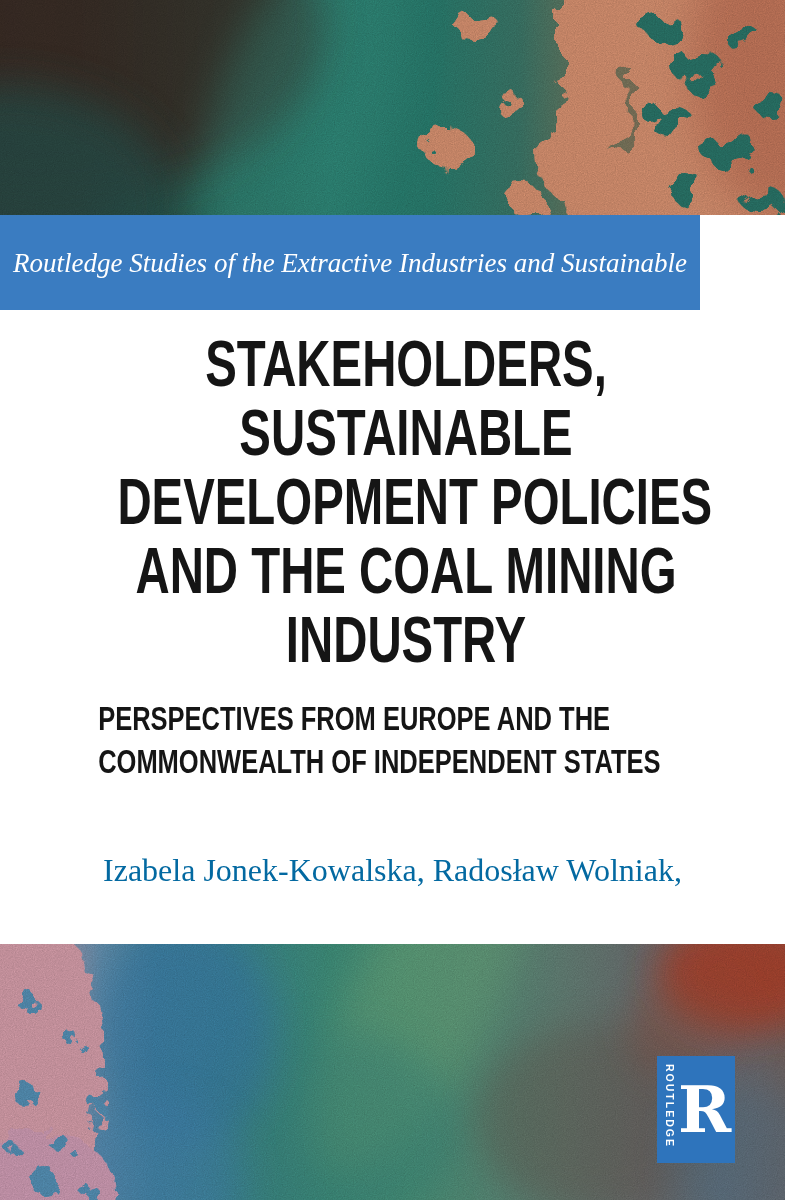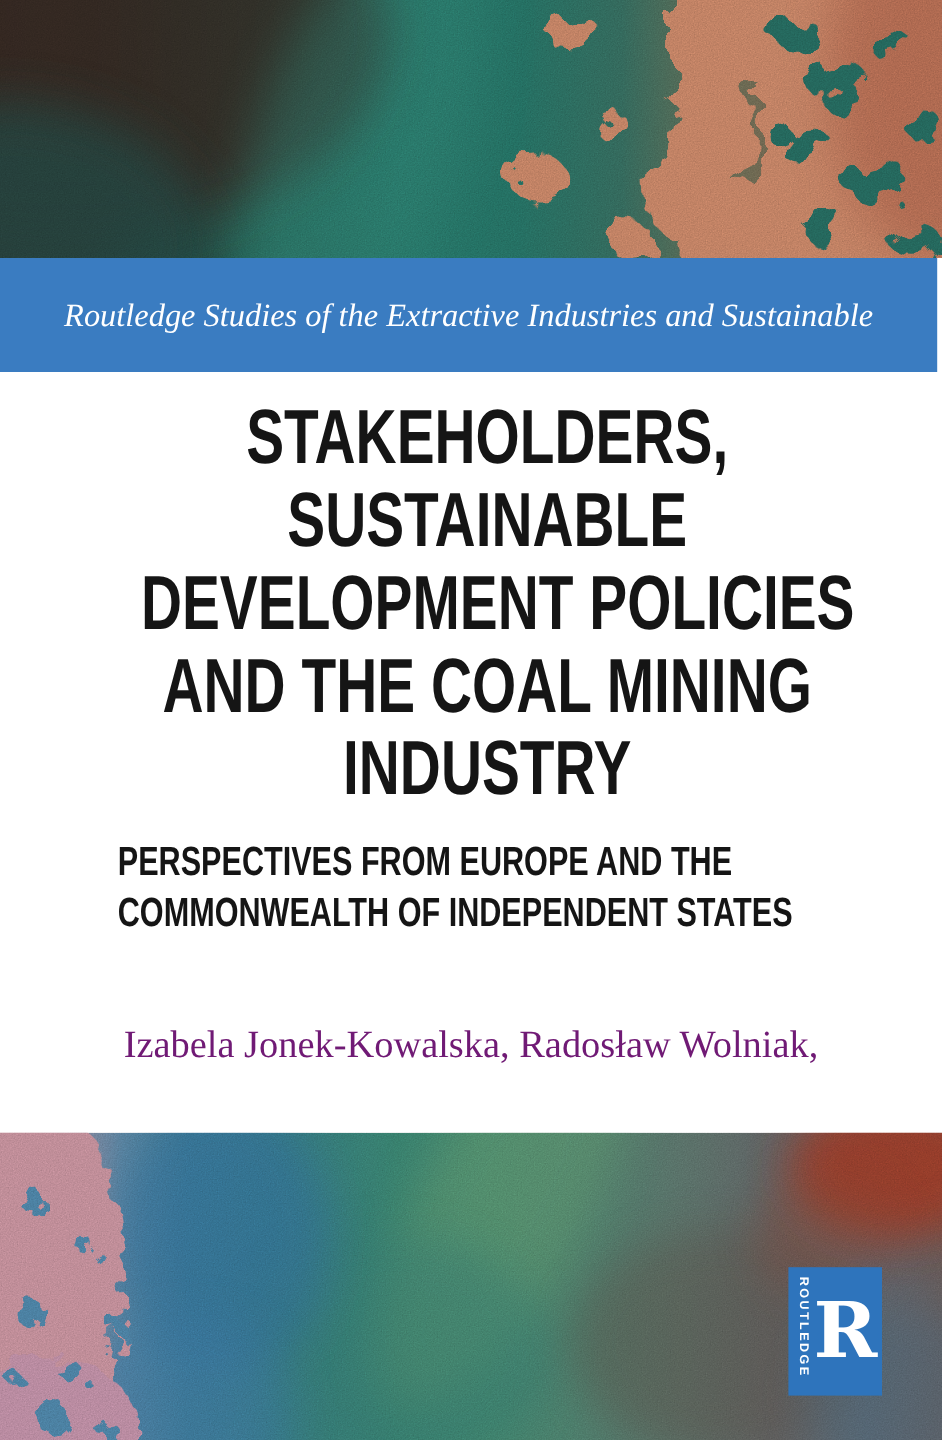--- a/index.html
+++ b/index.html
@@ -6,41 +6,41 @@
   body{width:785px;height:1200px;overflow:hidden;background:#ffffff;
        font-family:"Liberation Sans",sans-serif;}
   .cover{position:relative;width:785px;height:1200px;background:#ffffff;}
 
   
   .art-top{position:absolute;left:0;top:0;width:785px;height:215px;}
   .art-bottom{position:absolute;left:0;top:944px;width:785px;height:256px;}
   .art-top svg,.art-bottom svg{display:block;}
 
   
-  .series-band{position:absolute;left:0;top:215px;width:781px;height:95px;
+  .series-band{position:absolute;left:0;top:215px;width:700px;height:95px;
     background:#3a7cc1;display:flex;flex-direction:column;justify-content:center;
     align-items:center;}
   .series-line{color:#ffffff;font-family:"Liberation Serif",serif;font-style:italic;
     font-size:27px;line-height:40px;white-space:nowrap;}
 
   
   .title-block{position:absolute;left:16px;top:330px;width:780px;text-align:center;}
   .title-line{font-weight:bold;font-size:64px;line-height:69px;color:#151515;
     white-space:nowrap;transform:scaleX(0.74);transform-origin:50% 50%;
     letter-spacing:0px;}
 
   
   .subtitle-block{position:absolute;left:0;top:697px;width:785px;text-align:left;}
   .subtitle-line{font-weight:bold;font-size:34px;line-height:43px;color:#151515;
     white-space:nowrap;transform:scaleX(0.75);transform-origin:50% 50%;}
 
   
   .authors-block{position:absolute;left:0;top:849px;width:785px;text-align:center;}
   .author-line{font-family:"Liberation Serif",serif;font-size:32px;line-height:42px;
-    color:#701a75;white-space:nowrap;}
+    color:#0369a1;white-space:nowrap;}
 
   
   .logo{position:absolute;left:657px;top:1056px;width:78px;height:107px;
     background:#2e74bc;display:flex;box-sizing:border-box;padding:8px 4px 8px 7px;}
   .logo-vert{writing-mode:vertical-rl;text-orientation:mixed;color:#ffffff;
     font-weight:bold;font-size:10.5px;letter-spacing:2px;line-height:12px;
     font-family:"Liberation Sans",sans-serif;}
   .logo-r{flex:1;display:flex;align-items:center;justify-content:center;
     color:#ffffff;font-family:"DejaVu Serif",serif;font-weight:bold;
     font-size:64px;line-height:1;padding-left:2px;}

